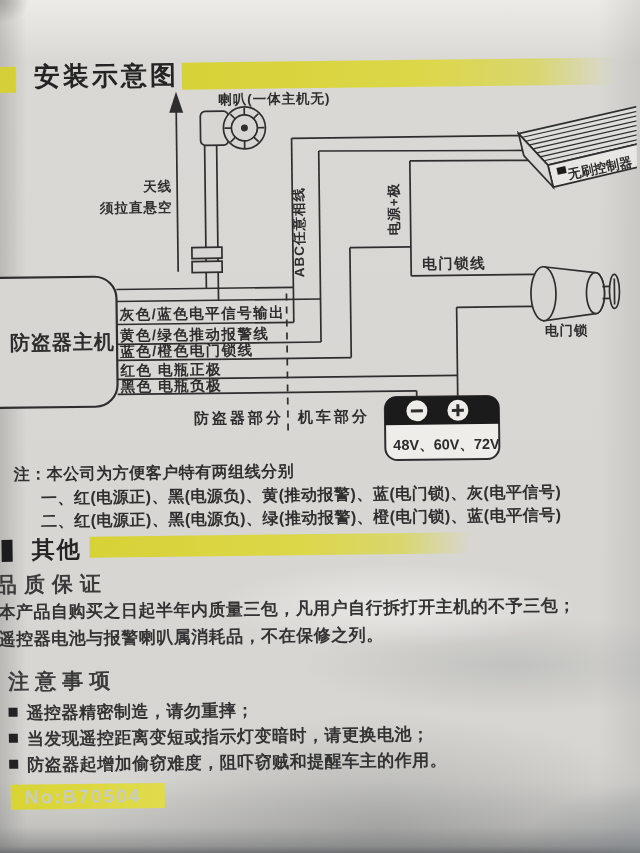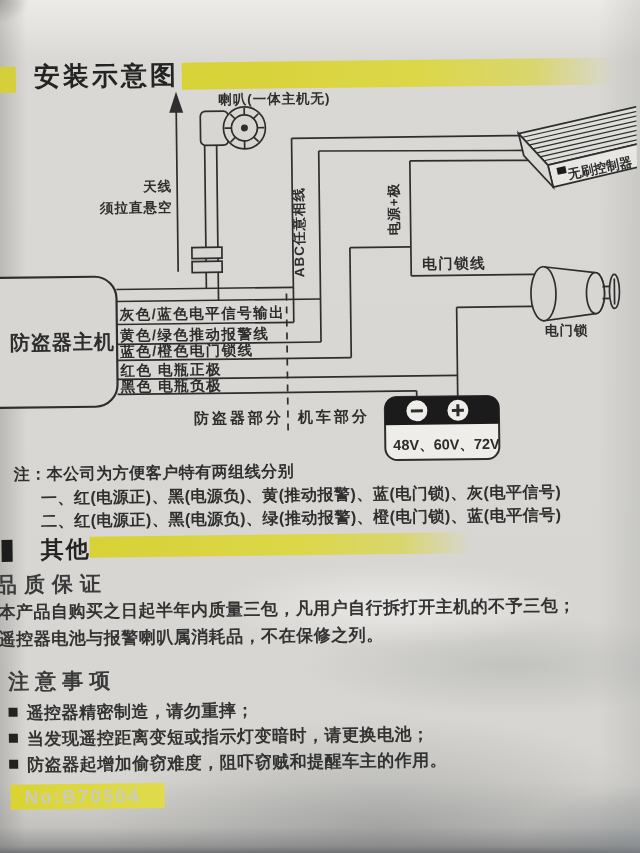--- a/index.html
+++ b/index.html
@@ -164,21 +164,21 @@
     <text x="194" y="422" class="slbl">防盗器部分</text>
     <text x="298" y="422" class="slbl">机车部分</text>
     <text x="393" y="451" style="font-size:14.5px;font-weight:bold;">48V、60V、72V</text>
   </svg>
 
   <div class="abs noteline" style="left:13px;top:461px;">注：本公司为方便客户特有两组线分别</div>
   <div class="abs noteline" style="left:40px;top:485px;">一、红(电源正)、黑(电源负)、黄(推动报警)、蓝(电门锁)、灰(电平信号)</div>
   <div class="abs noteline" style="left:40px;top:508px;">二、红(电源正)、黑(电源负)、绿(推动报警)、橙(电门锁)、蓝(电平信号)</div>
 
   <div class="abs blksq" style="left:0;top:536px;width:11px;height:22px;"></div>
-  <div class="abs h2" style="left:39px;top:531px;font-family:Liberation Serif, serif;">其他</div>
+  <div class="abs h2" style="left:30px;top:531px;font-family:Liberation Serif, serif;">其他</div>
   <div class="abs ybar" style="left:88px;top:534px;width:382px;height:21px;"></div>
 
   <div class="abs heading2" style="left:-6px;top:567px;">品质保证</div>
   <div class="abs para" style="left:-4px;top:595px;">本产品自购买之日起半年内质量三包，凡用户自行拆打开主机的不予三包；</div>
   <div class="abs para" style="left:-4px;top:622px;">遥控器电池与报警喇叭属消耗品，不在保修之列。</div>
 
   <div class="abs heading2" style="left:5px;top:664px;letter-spacing:6px;">注意事项</div>
   <ul class="abs bullets" style="left:5px;top:697px;">
     <li><span class="sq"></span><span>遥控器精密制造，请勿重摔；</span></li>
     <li><span class="sq"></span><span>当发现遥控距离变短或指示灯变暗时，请更换电池；</span></li>

